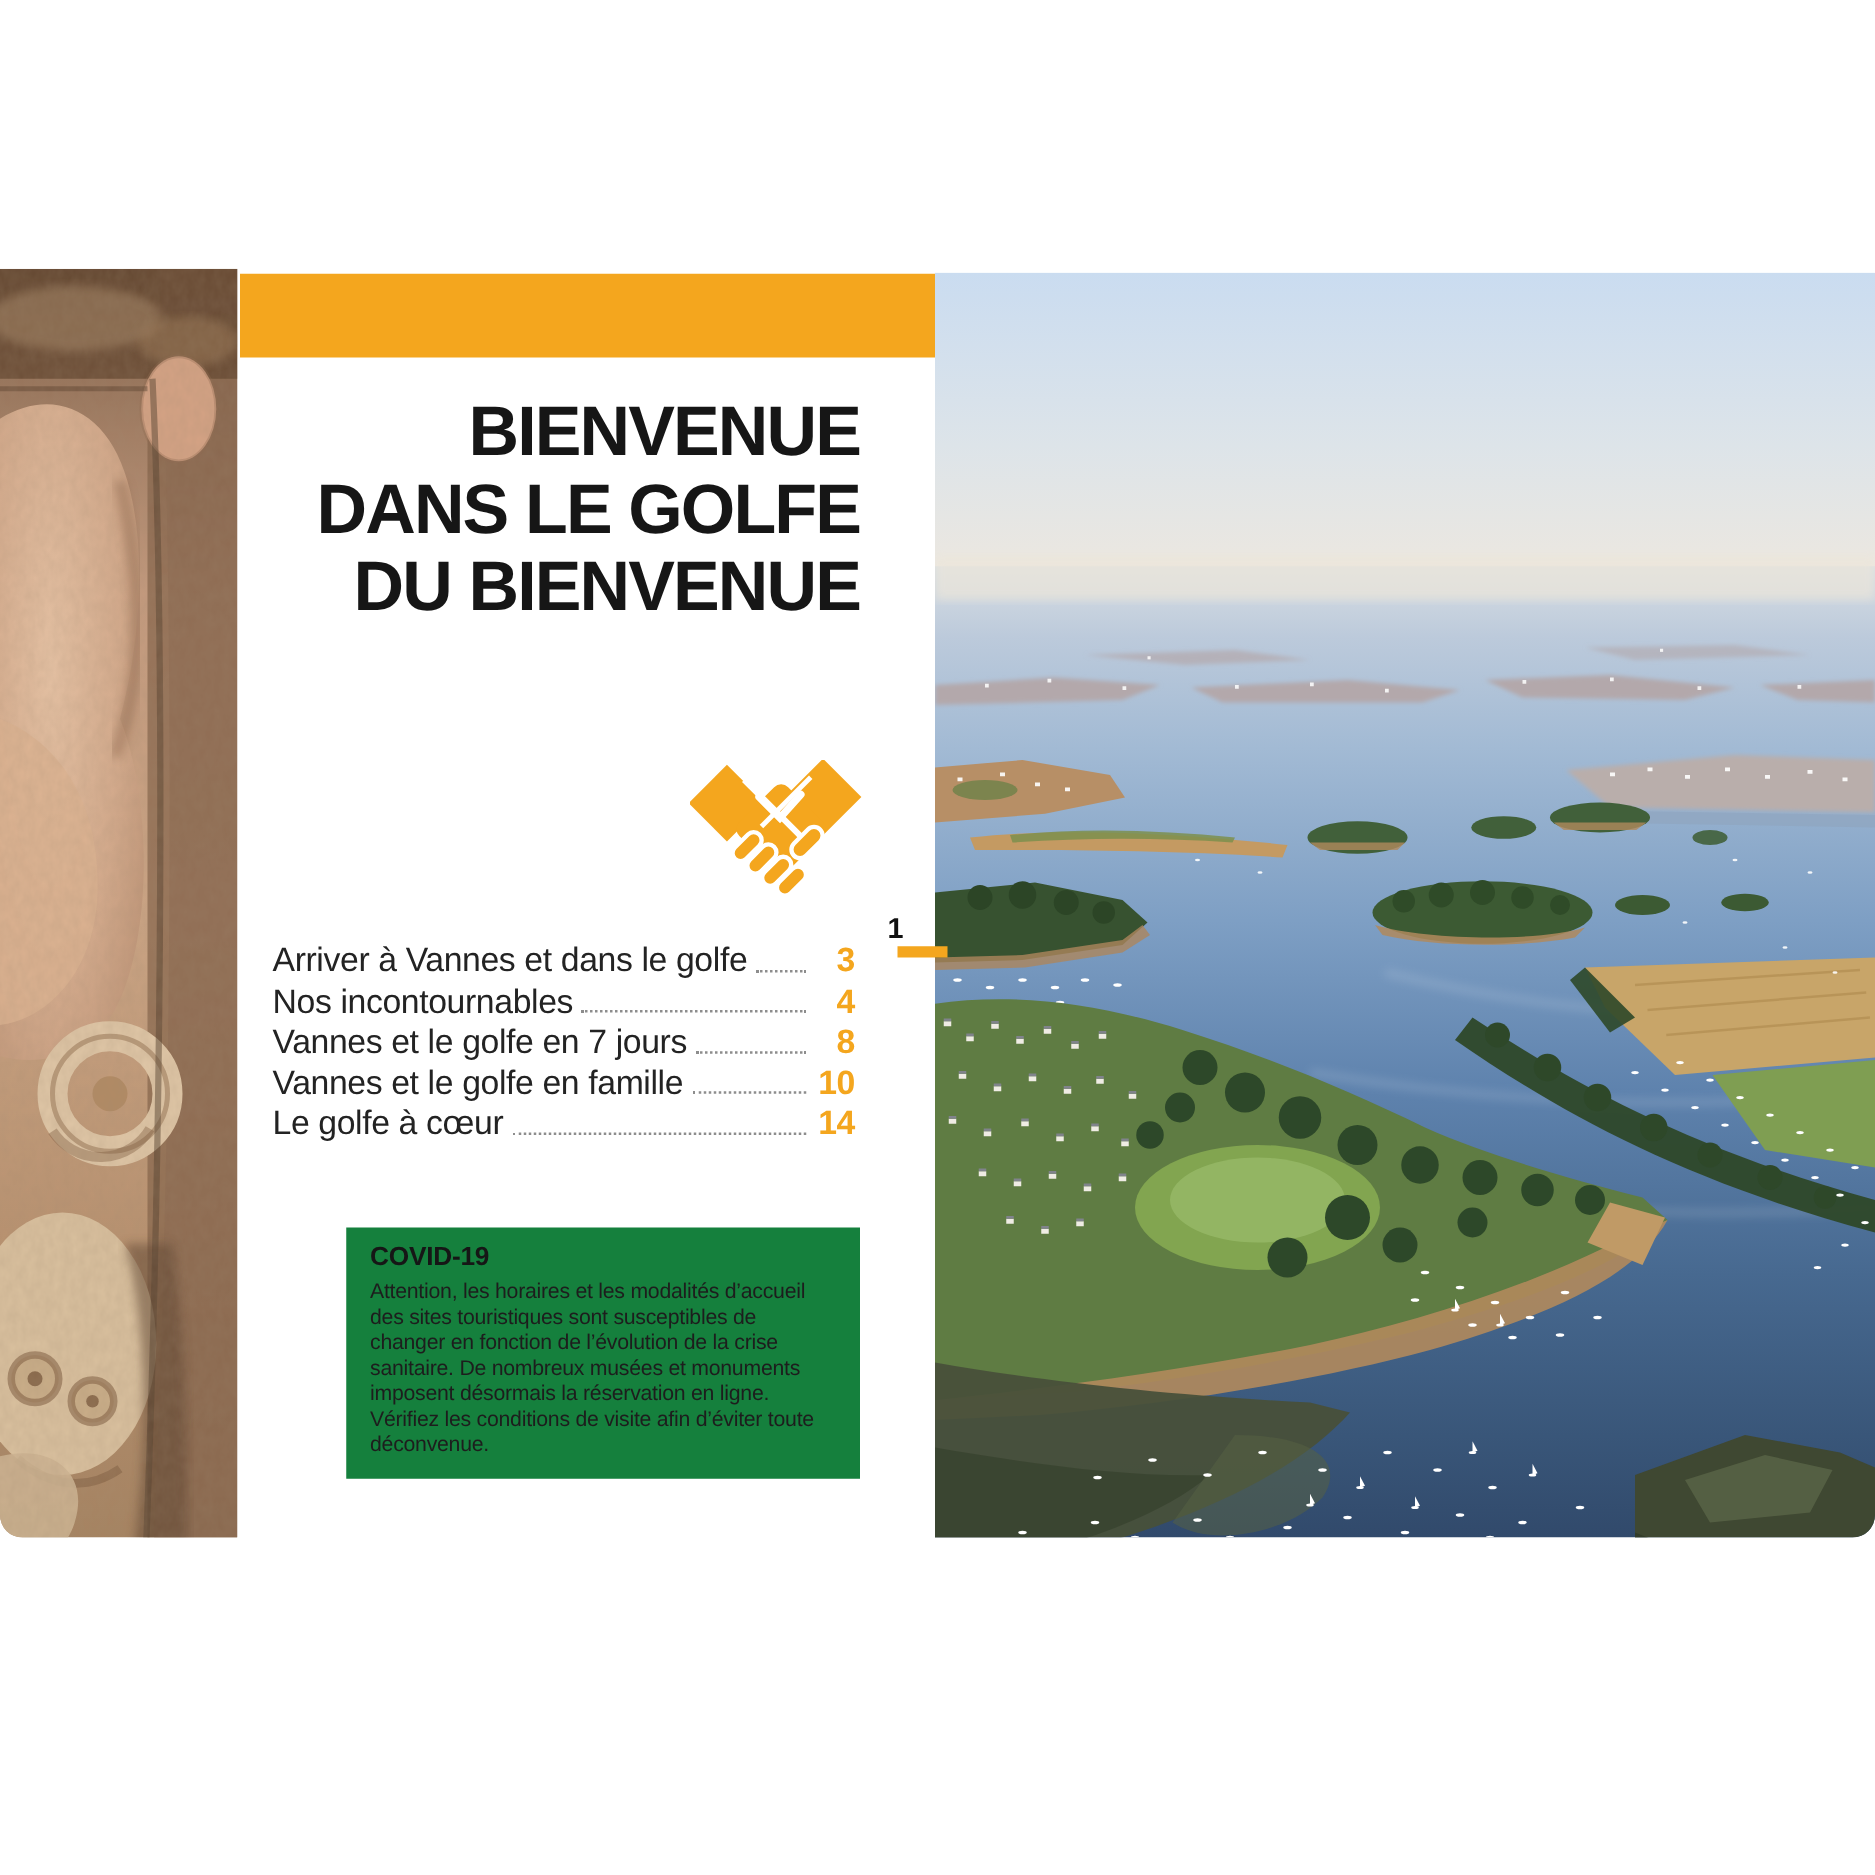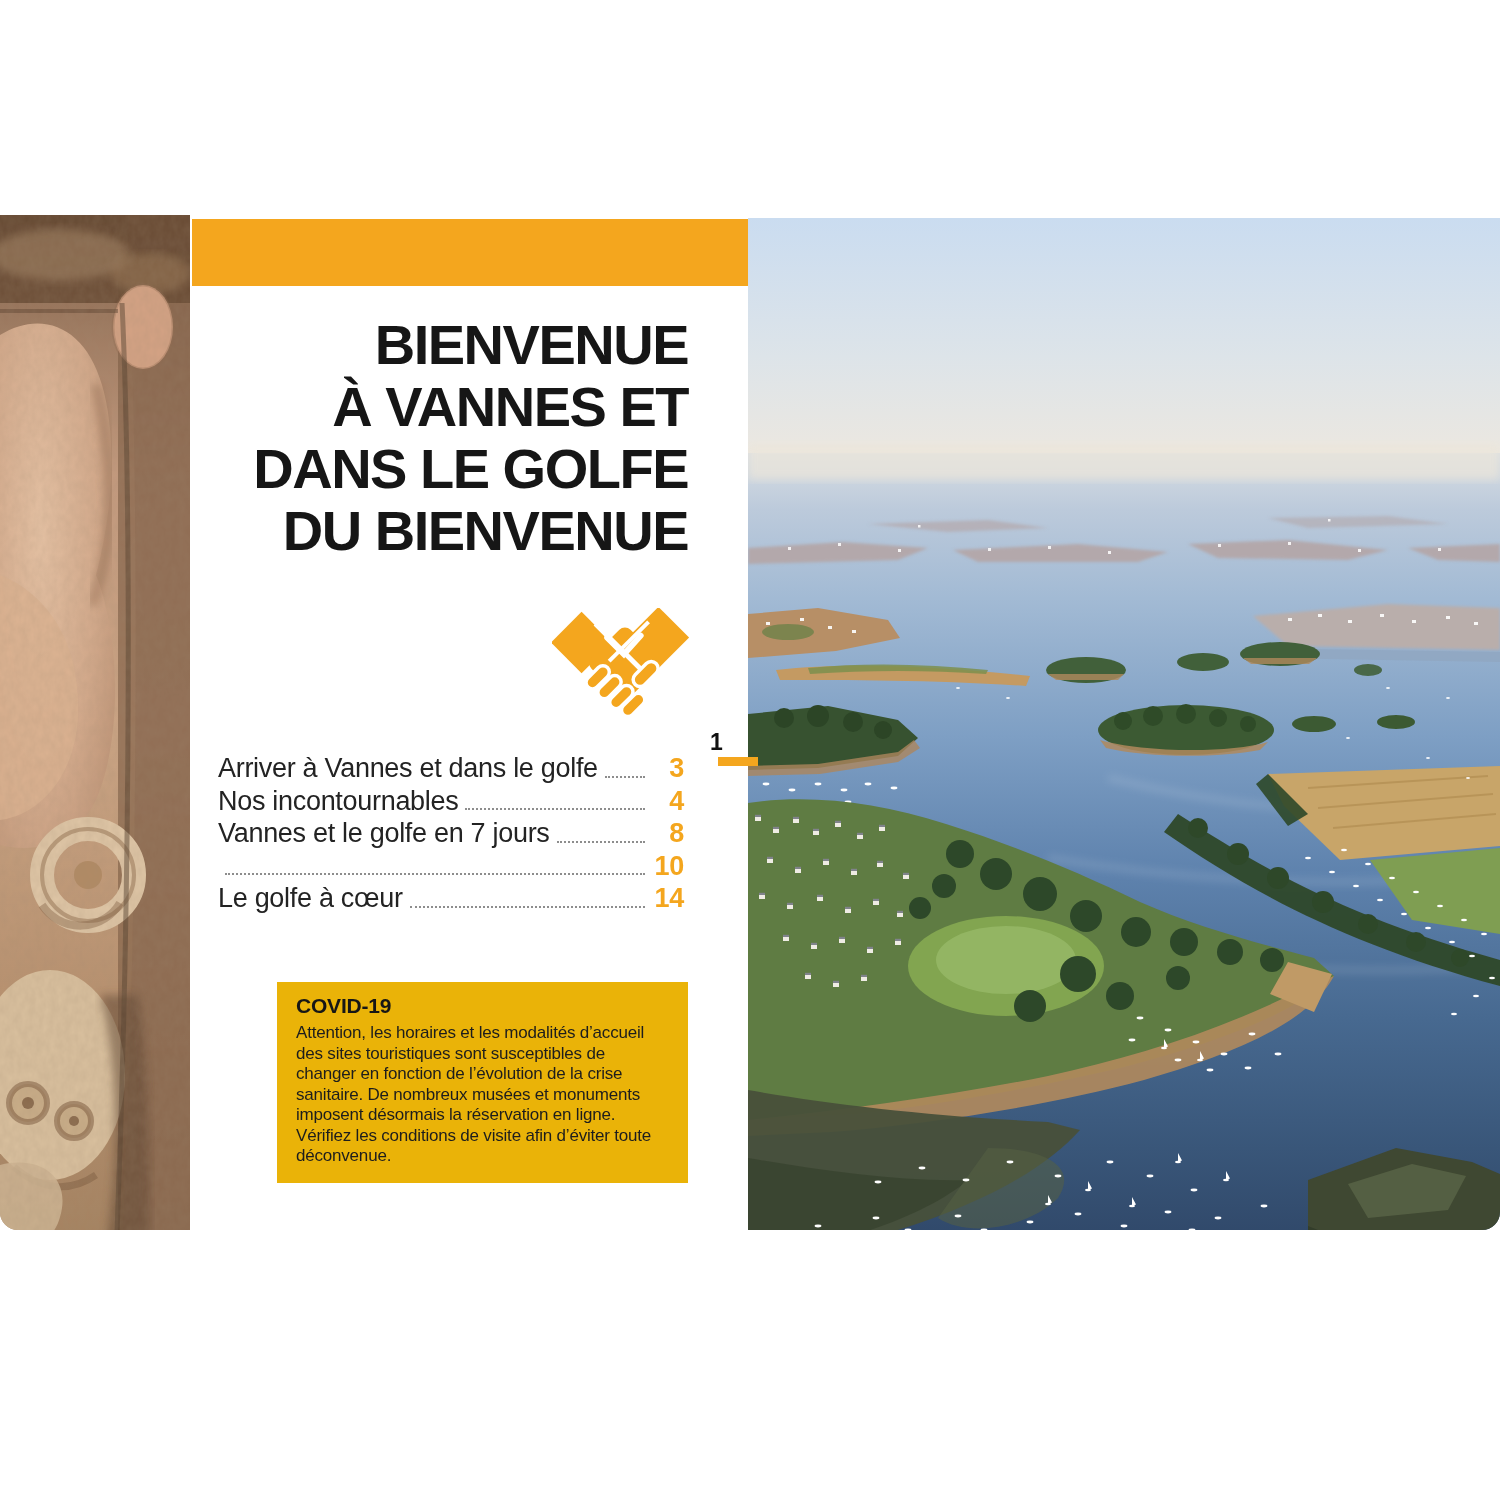--- a/index.html
+++ b/index.html
@@ -16,21 +16,21 @@
     font-weight:900;font-size:56px;line-height:62px;letter-spacing:-1.5px;color:#161616;white-space:nowrap;}
 
   .handshake{position:absolute;left:552px;top:608px;width:138px;height:115px;}
 
   .toc{position:absolute;left:218px;top:752px;width:466px;}
   .toc-row{display:flex;align-items:flex-end;height:32.5px;font-size:27px;line-height:32.5px;color:#232323;letter-spacing:-0.3px;}
   .toc-dots{flex:1;align-self:flex-end;height:0;border-bottom:2.6px dotted #8d8d8d;margin:0 3px 7px 7px;}
   .toc-num{font-weight:700;color:#F4A61E;min-width:36px;text-align:right;}
 
   .covid-box{position:absolute;left:277px;top:982px;width:411px;box-sizing:border-box;
-    background:#eab308;padding:12px 19px 16px 19px;}
+    background:#15803d;padding:12px 19px 16px 19px;}
   .covid-box h2{margin:0 0 5px 0;font-size:21px;font-weight:800;color:#161616;letter-spacing:-0.2px;}
   .covid-box p{margin:0;font-size:17px;line-height:20.5px;color:#1d1d1d;letter-spacing:-0.2px;}
 
   .caption-wrap{position:absolute;left:218px;top:1191px;width:470px;}
   .caption{font-size:17px;color:#3a3a3a;letter-spacing:-0.2px;}
   .credit{font-size:13px;color:#4c4c4c;margin-top:6px;letter-spacing:-0.1px;}
 
   .page-num{position:absolute;left:710px;top:729px;width:40px;font-size:23px;font-weight:700;color:#111;}
   .page-dash{position:absolute;left:718px;top:757px;width:40px;height:9px;background:#F4A61E;z-index:4;}
 </style>
@@ -88,21 +88,20 @@
       <path d="M0,96 H118" stroke="#5e4431" stroke-width="4" opacity="0.5"></path>
       <path d="M122,88 C132,300 130,700 116,1044" stroke="#53402e" stroke-width="5" fill="none" opacity="0.5"></path>
       <rect width="190" height="1044" filter="url(#rough)"></rect>
     </svg>
   </div>
 
   <div class="orange-bar"></div>
 
   <h1 class="page-title">
     <div>BIENVENUE</div>
-    <div>À VANNES ET</div>
     <div>DANS LE GOLFE</div>
     <div>DU BIENVENUE</div>
   </h1>
 
   <div class="handshake">
     <svg viewBox="0 0 140 116" aria-hidden="true">
       <g fill="#F4A61E">
         <rect x="8" y="13" width="44" height="44" transform="rotate(45 30 35)"></rect>
         <rect x="86" y="8" width="44" height="44" transform="rotate(45 108 30)"></rect>
         <rect x="46" y="28" width="56" height="56" rx="8" transform="rotate(45 74 56)"></rect>
@@ -130,20 +129,21 @@
       <span>Nos incontournables</span>
       <span class="toc-dots"></span>
       <span class="toc-num">4</span>
     </div>
     <div class="toc-row">
       <span>Vannes et le golfe en 7 jours</span>
       <span class="toc-dots"></span>
       <span class="toc-num">8</span>
     </div>
     <div class="toc-row">
+      <span>Vannes et le golfe en famille</span>
       <span class="toc-dots"></span>
       <span class="toc-num">10</span>
     </div>
     <div class="toc-row">
       <span>Le golfe à cœur</span>
       <span class="toc-dots"></span>
       <span class="toc-num">14</span>
     </div>
   </nav>
 

